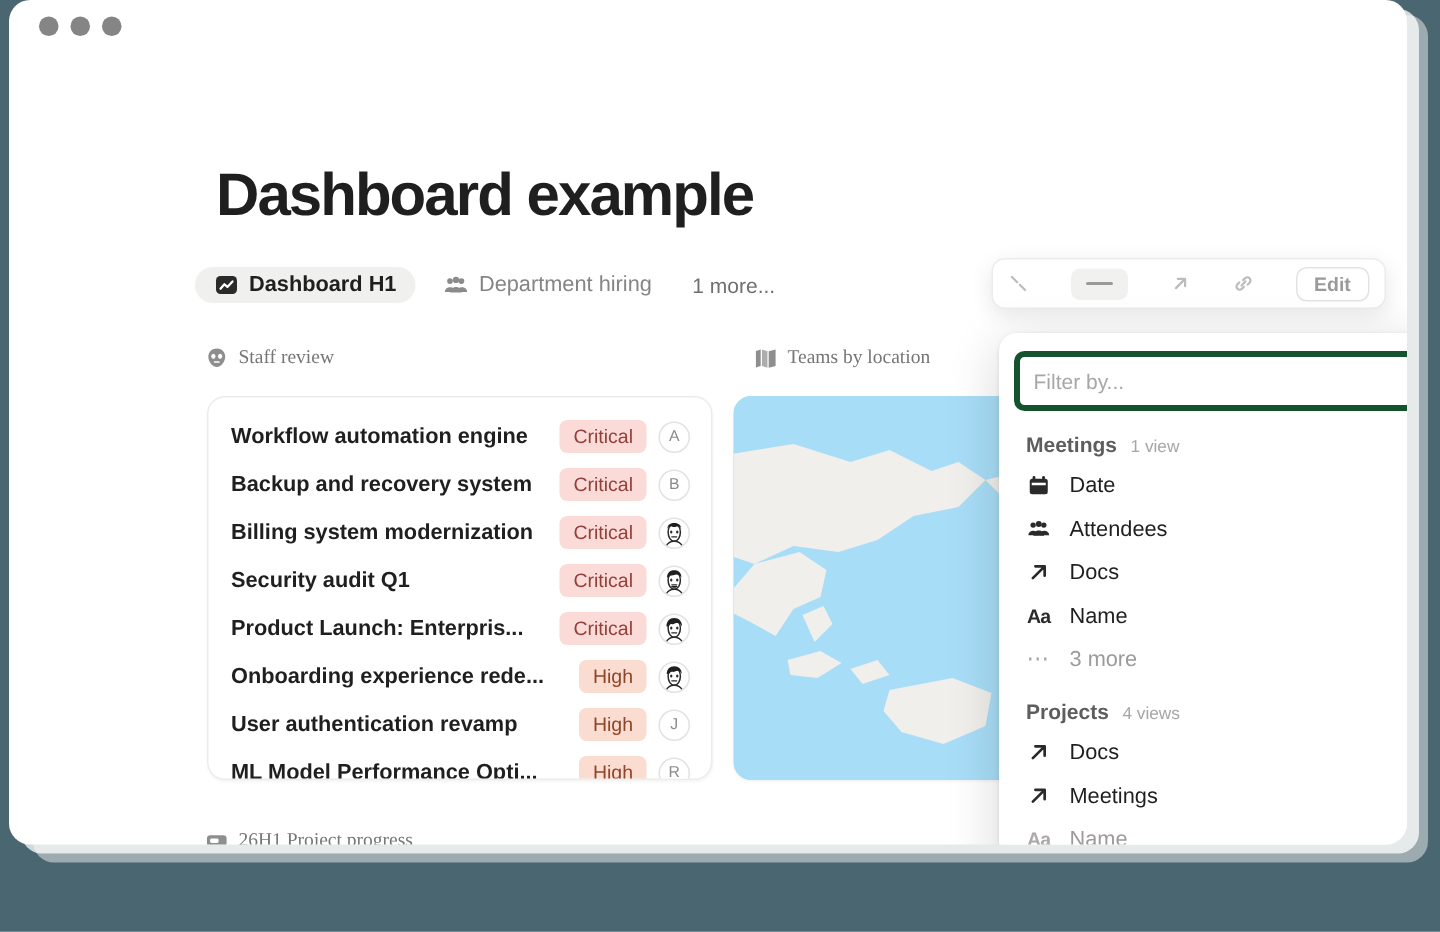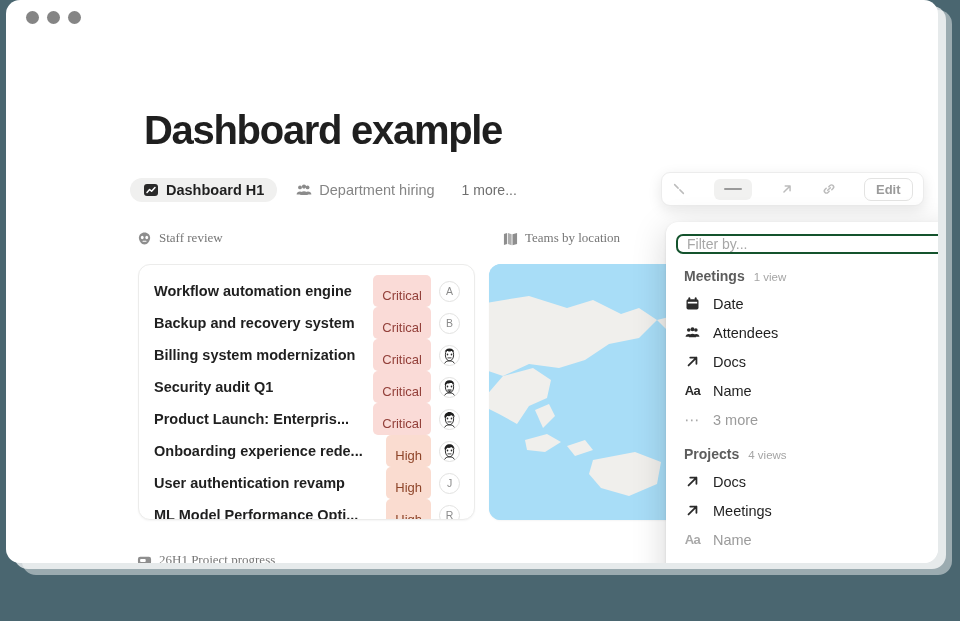--- a/index.html
+++ b/index.html
@@ -92,21 +92,21 @@
   .task-row {
     display: flex; align-items: center;
     height: 32px; padding: 0 14px 0 15px; gap: 8px;
   }
   .task-name {
     flex: 1 1 auto; font-size: 14.5px; font-weight: 700; color: #1f1f1f;
     white-space: nowrap; overflow: hidden; text-overflow: ellipsis;
   }
   .badge {
     flex: 0 0 auto; font-size: 13px; font-weight: 400;
-    padding: 13px 9px 4px; border-radius: 5px; white-space: nowrap;
+    padding: 3px 9px 4px; border-radius: 5px; white-space: nowrap;
   }
   .badge.critical { background: #fadbd7; color: #93403a; }
   .badge.high     { background: #fadcd0; color: #8e4529; }
   .avatar {
     flex: 0 0 auto; width: 21px; height: 21px; border-radius: 50%;
     border: 1px solid #e2e2e1; display: flex; align-items: center;
     justify-content: center; font-size: 10.5px; color: #8a8a8a;
     overflow: hidden; background:#fff;
   }
   .avatar svg { width: 21px; height: 21px; display: block; }
@@ -138,21 +138,21 @@
 
   
   .dropdown {
     position: absolute; left: 660px; top: 188px; width: 288px; height: 404px;
     background: #fff; border-radius: 12px;
     box-shadow: 0 8px 34px rgba(16,16,16,.17), 0 1px 3px rgba(16,16,16,.10);
     padding: 12px 10px 0;
     display: flex; flex-direction: column;
   }
   .filter-input {
-    height: 20px; border: 2px solid #14532d; border-radius: 7px;
+    height: 40px; border: 4px solid #14532d; border-radius: 7px;
     display: flex; align-items: center; padding: 0 9px;
     font-size: 14px; color: #a7a7a7; background: #fff;
     margin-bottom: 14px;
   }
   .group-head {
     display: flex; align-items: baseline; gap: 9px;
     padding: 0 8px 2px; margin-bottom: 3px;
   }
   .group-title { font-size: 14px; font-weight: 700; color: #5d5d5d; }
   .group-meta  { font-size: 11.5px; color: #a5a5a5; }

